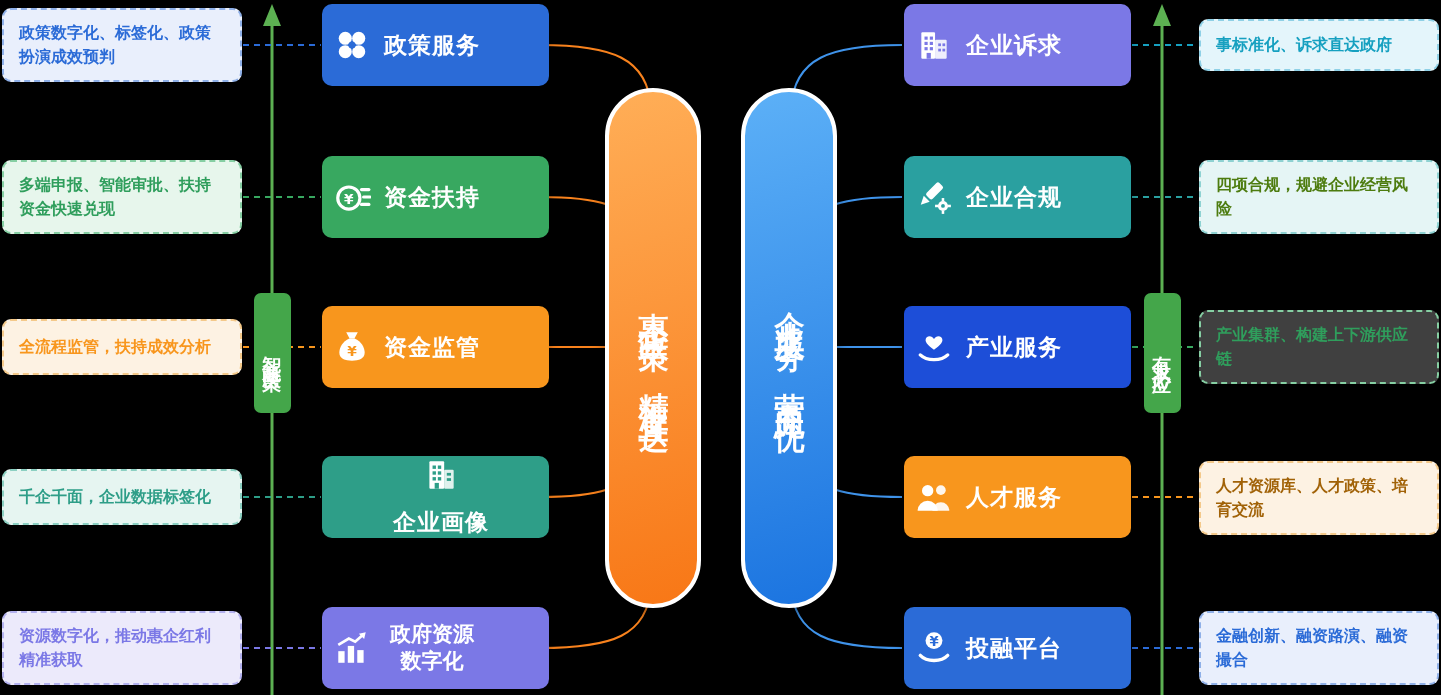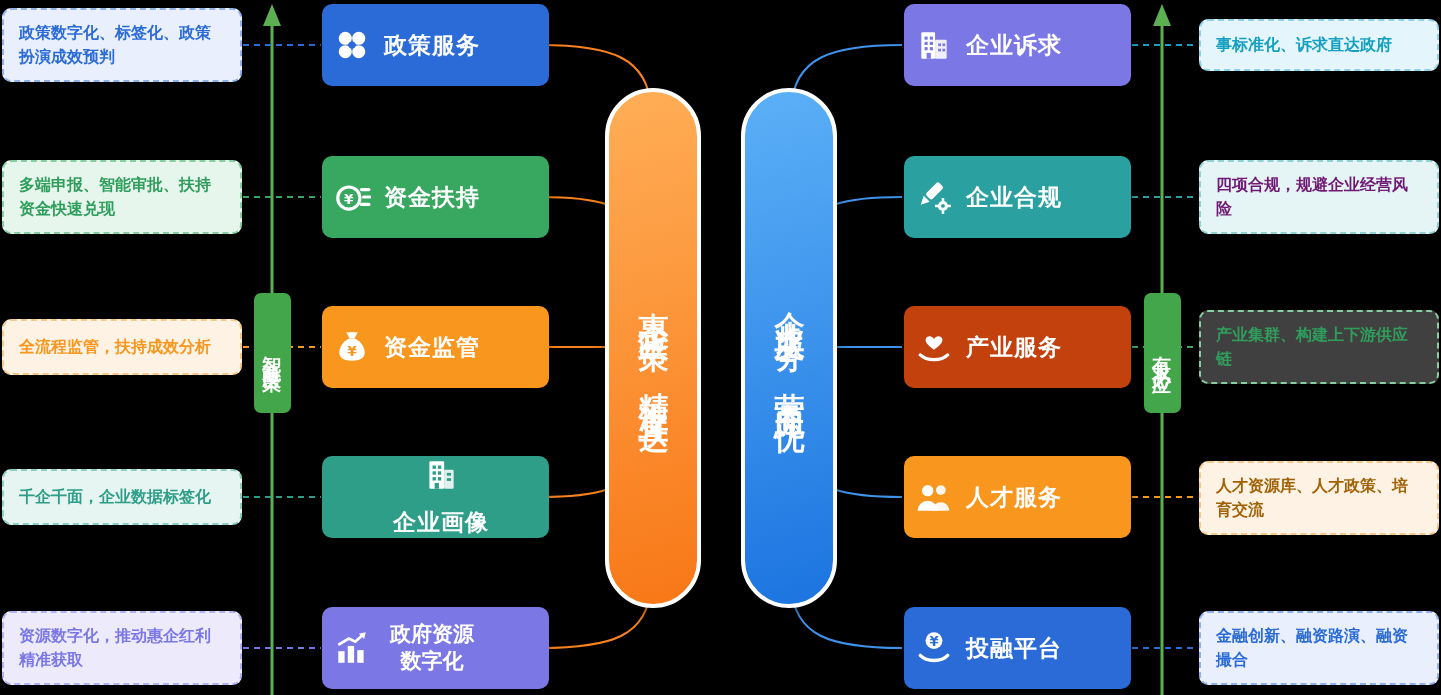--- a/index.html
+++ b/index.html
@@ -10,39 +10,39 @@
   
   .desc{position:absolute;width:240px;box-sizing:border-box;border-radius:9px;
         display:flex;align-items:center;padding:0 15px;font-weight:bold;
         font-size:16px;line-height:1.5;z-index:2;}
   .d-l1{left:2px;top:8px;height:74px;color:#2b6bd7;background:#e9effc;border:2px dashed #8fb0e8;}
   .d-l2{left:2px;top:160px;height:74px;color:#2f9e5c;background:#e7f6ec;border:2px dashed #86cfa3;}
   .d-l3{left:2px;top:319px;height:56px;color:#f8961d;background:#fdf2e3;border:2px dashed #f4c98a;}
   .d-l4{left:2px;top:469px;height:56px;color:#2e9e88;background:#e6f5f1;border:2px dashed #8cd0c2;}
   .d-l5{left:2px;top:611px;height:74px;color:#7b78e6;background:#eceafb;border:2px dashed #b3b1ef;}
   .d-r1{left:1199px;top:19px;height:52px;color:#16a0c0;background:#e4f5fb;border:2px dashed #8fd0e6;}
-  .d-r2{left:1199px;top:160px;height:74px;color:#701a75;background:#e5f5f5;border:2px dashed #8ed2d2;}
+  .d-r2{left:1199px;top:160px;height:74px;color:#4d7c0f;background:#e5f5f5;border:2px dashed #8ed2d2;}
   .d-r3{left:1199px;top:310px;height:74px;color:#2f9e5c;background:#404040;border:2px dashed #86cfa3;}
   .d-r4{left:1199px;top:461px;height:74px;color:#a16207;background:#fdf2e3;border:2px dashed #f4c98a;}
   .d-r5{left:1199px;top:611px;height:74px;color:#2b6bd7;background:#e9effc;border:2px dashed #8fb0e8;}
 
   
   .node{position:absolute;width:216px;height:82px;border-radius:10px;display:flex;
         align-items:center;gap:13px;color:#fff;z-index:3;
         box-shadow:0 4px 10px rgba(0,0,0,.35);padding-left:11px;}
   .node .lbl{font-size:23px;font-weight:bold;letter-spacing:1px;}
   .node .lbl.wrap{width:96px;font-size:21px;line-height:1.3;text-align:center;letter-spacing:0;}
   .m-l1{left:322px;top:4px;background:#2b6bd7;}
   .m-l2{left:322px;top:156px;background:#38a860;}
   .m-l3{left:322px;top:306px;background:#f8961d;}
   .m-l4{left:322px;top:456px;background:#2e9e88;flex-direction:column;}
   .m-l5{left:322px;top:607px;background:#7b78e6;}
   .m-r1{left:904px;top:4px;background:#7b78e6;}
   .m-r2{left:904px;top:156px;background:#2aa0a0;}
-  .m-r3{left:904px;top:306px;background:#c2410c;}
+  .m-r3{left:904px;top:306px;background:#1d4ed8;border-radius:8px;}
   .m-r4{left:904px;top:456px;background:#f8961d;}
   .m-r5{left:904px;top:607px;background:#2b6bd7;}
 
   
   .pill{position:absolute;top:88px;width:96px;height:520px;border-radius:48px;
         border:4px solid #fff;box-sizing:border-box;display:flex;align-items:center;
         justify-content:center;z-index:4;box-shadow:0 6px 14px rgba(0,0,0,.4);}
   .pill-left{left:605px;background:linear-gradient(165deg,#ffae57,#f87716);}
   .pill-right{left:741px;background:linear-gradient(165deg,#5cb0f7,#1b74e0);}
   .pill-text{writing-mode:vertical-rl;color:#fff;font-size:30px;font-weight:bold;letter-spacing:10px;}

